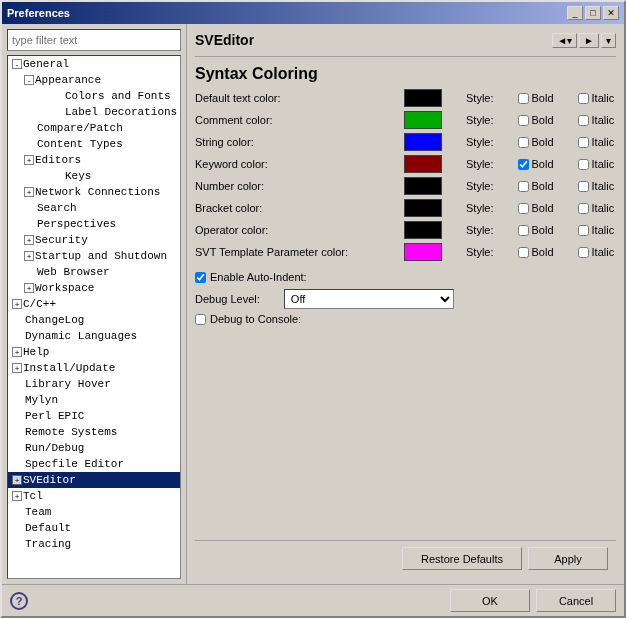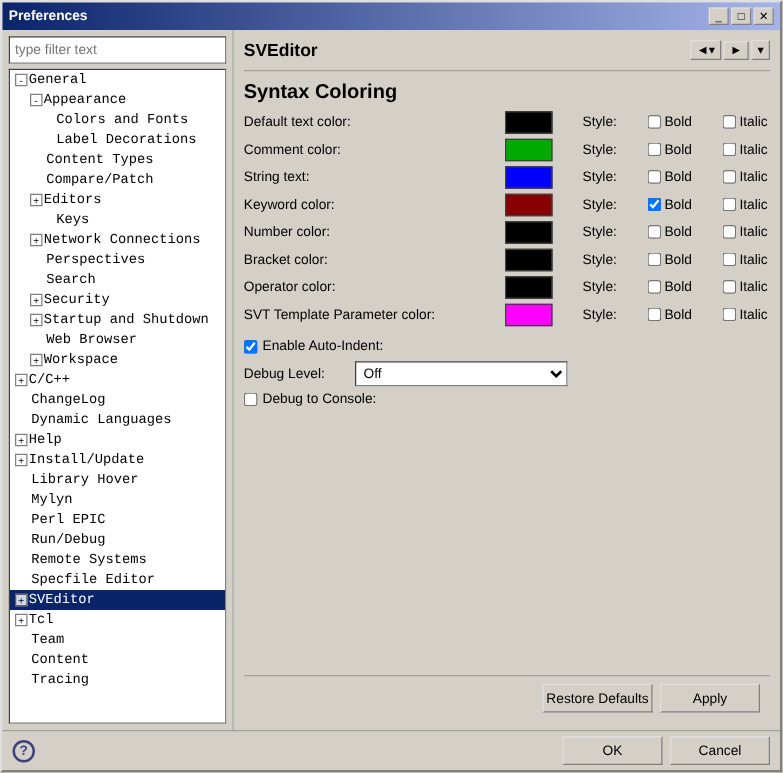--- a/index.html
+++ b/index.html
@@ -121,21 +121,21 @@
       flex-shrink: 0;
     }
     
     .tree-label {
       font-size: 11px;
       font-family: Liberation Mono, monospace;
     }
     
     .indent-1 { padding-left: 4px; }
     .indent-2 { padding-left: 16px; }
-    .indent-3 { padding-left: 24px; }
+    .indent-3 { padding-left: 44px; }
     
     .right-panel {
       flex: 1;
       display: flex;
       flex-direction: column;
       padding: 8px;
       background: #d4d0c8;
     }
     
     .panel-header {
@@ -199,20 +199,21 @@
       cursor: pointer;
     }
     
     .style-label {
       font-size: 11px;
       color: #000;
     }
     
     .checkbox-row {
       display: flex;
+      align-items: center;
       gap: 3px;
     }
     
     .style-checkbox {
       width: 11px;
       height: 11px;
       cursor: pointer;
     }
     
     .style-text {
@@ -258,21 +259,21 @@
       border-top: 1px solid #a0a0a0;
     }
     
     .btn {
       min-width: 80px;
       height: 23px;
       background: #d4d0c8;
       border: 1px solid #808080;
       border-top: 1px solid #dfdfdf;
       border-left: 1px solid #dfdfdf;
-      padding: 2px 2px;
+      padding: 2px 18px;
       font-size: 11px;
       cursor: pointer;
       text-align: center;
     }
     
     .help-row {
       display: flex;
       align-items: center;
       justify-content: space-between;
       padding: 4px 8px;
@@ -339,26 +340,26 @@
             <span class="tree-label" style="padding-left:13px">Colors and Fonts</span>
           </div>
         </div>
         <div class="tree-item">
           <div class="tree-row indent-3">
             <span class="tree-label" style="padding-left:13px">Label Decorations</span>
           </div>
         </div>
         <div class="tree-item">
           <div class="tree-row indent-2">
+            <span class="tree-label" style="padding-left:13px">Compare/Patch</span>
+          </div>
+        </div>
+        <div class="tree-item">
+          <div class="tree-row indent-2">
             <span class="tree-label" style="padding-left:13px">Content Types</span>
-          </div>
-        </div>
-        <div class="tree-item">
-          <div class="tree-row indent-2">
-            <span class="tree-label" style="padding-left:13px">Compare/Patch</span>
           </div>
         </div>
         <div class="tree-item">
           <div class="tree-row indent-2">
             <span class="tree-icon">+</span>
             <span class="tree-label">Editors</span>
           </div>
         </div>
         <div class="tree-item">
           <div class="tree-row indent-3">
@@ -366,30 +367,30 @@
           </div>
         </div>
         <div class="tree-item">
           <div class="tree-row indent-2">
             <span class="tree-icon">+</span>
             <span class="tree-label">Network Connections</span>
           </div>
         </div>
         <div class="tree-item">
           <div class="tree-row indent-2">
+            <span class="tree-label" style="padding-left:13px">Search</span>
+          </div>
+        </div>
+        <div class="tree-item">
+          <div class="tree-row indent-2">
             <span class="tree-label" style="padding-left:13px">Perspectives</span>
           </div>
         </div>
         <div class="tree-item">
           <div class="tree-row indent-2">
-            <span class="tree-label" style="padding-left:13px">Search</span>
-          </div>
-        </div>
-        <div class="tree-item">
-          <div class="tree-row indent-2">
             <span class="tree-icon">+</span>
             <span class="tree-label">Security</span>
           </div>
         </div>
         <div class="tree-item">
           <div class="tree-row indent-2">
             <span class="tree-icon">+</span>
             <span class="tree-label">Startup and Shutdown</span>
           </div>
         </div>
@@ -442,26 +443,26 @@
             <span class="tree-label" style="padding-left:13px">Mylyn</span>
           </div>
         </div>
         <div class="tree-item">
           <div class="tree-row indent-1">
             <span class="tree-label" style="padding-left:13px">Perl EPIC</span>
           </div>
         </div>
         <div class="tree-item">
           <div class="tree-row indent-1">
+            <span class="tree-label" style="padding-left:13px">Remote Systems</span>
+          </div>
+        </div>
+        <div class="tree-item">
+          <div class="tree-row indent-1">
             <span class="tree-label" style="padding-left:13px">Run/Debug</span>
-          </div>
-        </div>
-        <div class="tree-item">
-          <div class="tree-row indent-1">
-            <span class="tree-label" style="padding-left:13px">Remote Systems</span>
           </div>
         </div>
         <div class="tree-item">
           <div class="tree-row indent-1">
             <span class="tree-label" style="padding-left:13px">Specfile Editor</span>
           </div>
         </div>
         <div class="tree-item selected">
           <div class="tree-row indent-1">
             <span class="tree-icon" style="border-color:#606060; background:#d0d8e8; color:black">+</span>
@@ -474,21 +475,21 @@
             <span class="tree-label">Tcl</span>
           </div>
         </div>
         <div class="tree-item">
           <div class="tree-row indent-1">
             <span class="tree-label" style="padding-left:13px">Team</span>
           </div>
         </div>
         <div class="tree-item">
           <div class="tree-row indent-1">
-            <span class="tree-label" style="padding-left:13px">Content</span>
+            <span class="tree-label" style="padding-left:13px">Default</span>
           </div>
         </div>
         <div class="tree-item">
           <div class="tree-row indent-1">
             <span class="tree-label" style="padding-left:13px">Tracing</span>
           </div>
         </div>
       </div>
     </div>
 
@@ -535,21 +536,21 @@
             <input type="checkbox" class="style-checkbox" style="">
             <span class="style-text">Bold</span>
           </div>
           <div class="checkbox-row">
             <input type="checkbox" class="style-checkbox" style="">
             <span class="style-text">Italic</span>
           </div>
         </div>
 
         <div class="color-row">
-          <span class="color-label">String text:</span>
+          <span class="color-label">String color:</span>
           <div class="color-swatch" style="background:#0000ff"></div>
           <span class="style-label">Style:</span>
           <div class="checkbox-row">
             <input type="checkbox" class="style-checkbox" style="">
             <span class="style-text">Bold</span>
           </div>
           <div class="checkbox-row">
             <input type="checkbox" class="style-checkbox" style="">
             <span class="style-text">Italic</span>
           </div>

